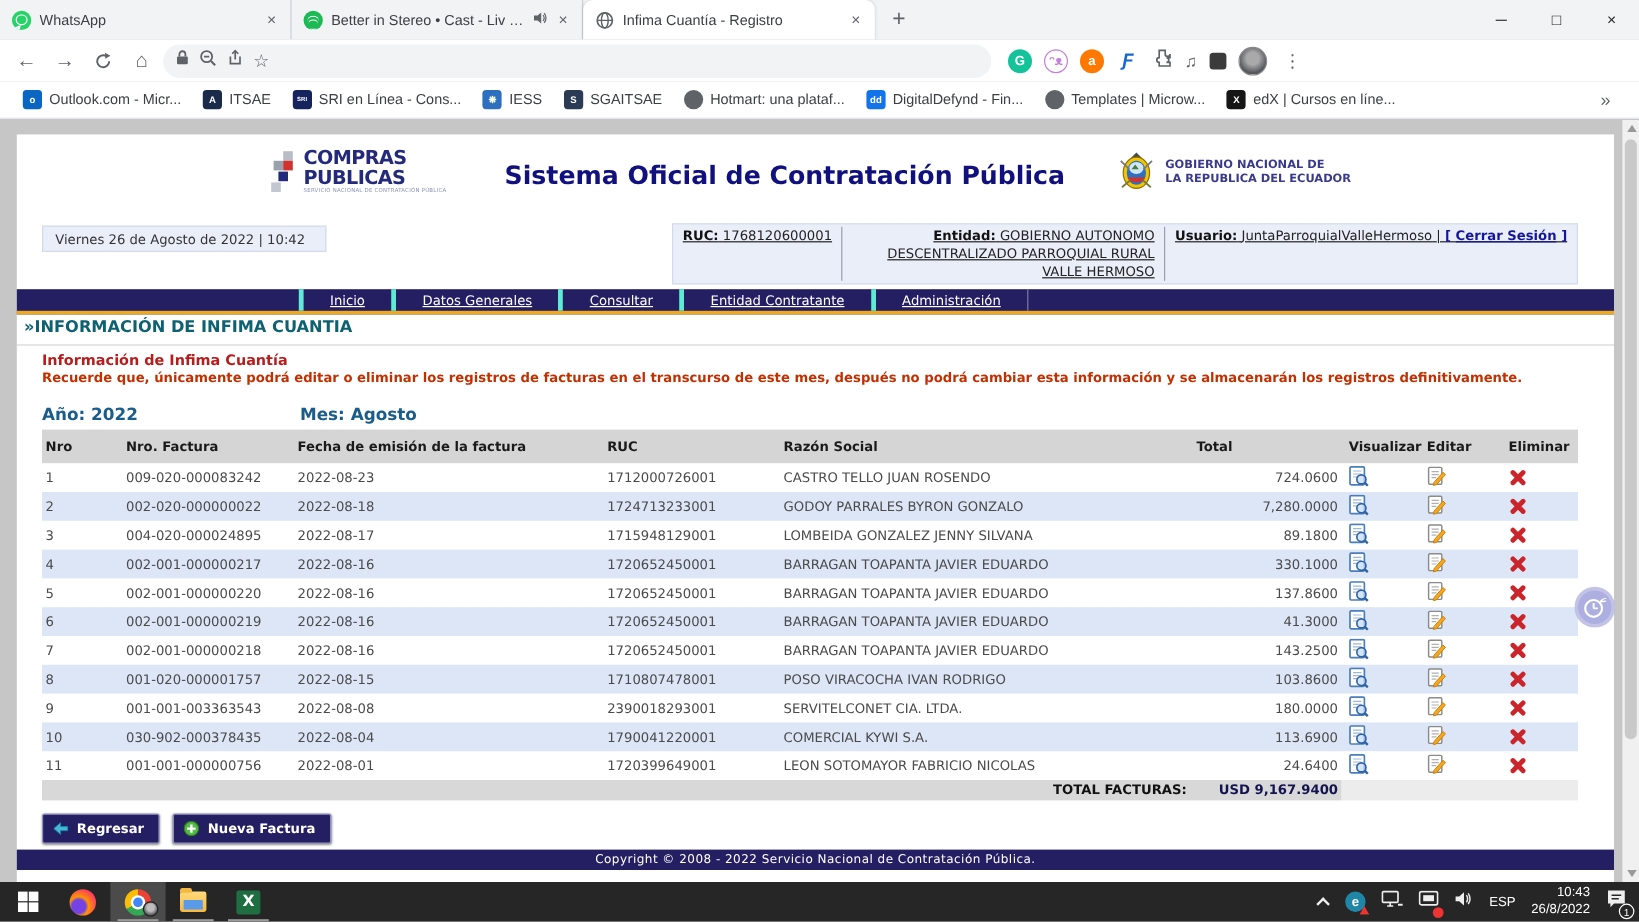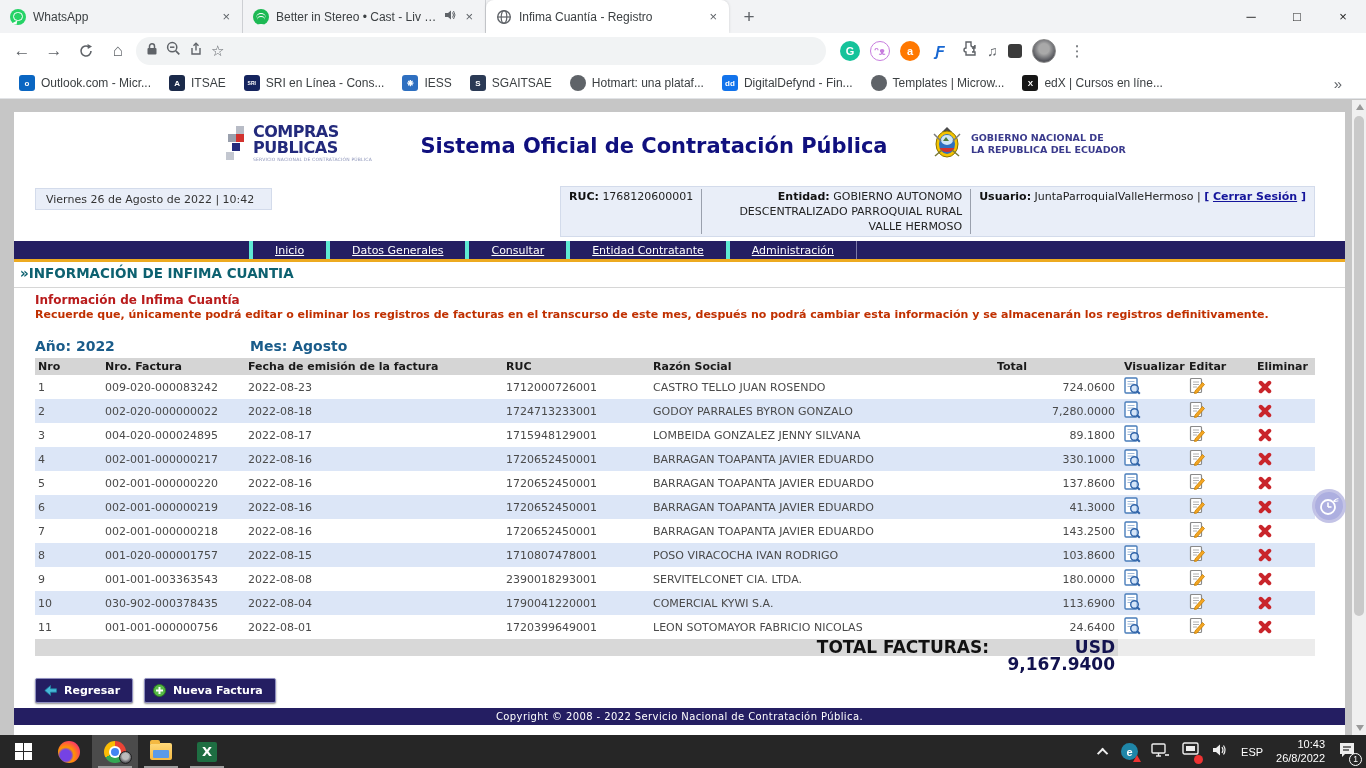--- a/index.html
+++ b/index.html
@@ -47,21 +47,21 @@
   .logo-cp-text{line-height:1;}
   .logo-cp-l1,.logo-cp-l2{font-size:16px;font-weight:bold;color:#232a7c;letter-spacing:-.5px;}
   .logo-tag{font-size:4.5px;color:#8b93b8;margin-top:2px;letter-spacing:.2px;}
   .site-title{position:absolute;left:340px;top:22px;width:600px;text-align:center;font-size:21px;font-weight:bold;color:#10107e;}
   .gov{position:absolute;left:917px;top:14px;display:flex;align-items:center;gap:8px;}
   .gov-text{font-size:9.5px;font-weight:bold;color:#3a3a8c;line-height:1.25;}
 
   
   .sess-left{position:absolute;left:21px;top:76px;width:237px;height:22px;background:#e9eef8;border:1px solid #d3dbeb;font-size:11px;color:#333;display:flex;align-items:center;padding-left:10px;}
   .sess-right{position:absolute;left:546px;top:74px;width:755px;height:51px;background:#e9eef8;border:1px solid #d3dbeb;display:flex;font-size:11px;color:#222;}
-  .sess-sec{padding:3px 8px;}
+  .sess-sec{padding:3px 8px;text-decoration:underline;}
   .sess-sec b{color:#111;}
   .sess-div{border-left:1px solid #9aa0ad;margin:2px 0;}
   .sess-entidad{flex:1;text-align:right;line-height:1.35;}
   .logout-link{color:#15159b;font-weight:bold;}
   .logout-link u{text-decoration:underline;}
 
   
   .mainnav{position:absolute;left:0;top:129px;width:1331px;height:21px;background:#241e62;border-bottom:3px solid #edaa20;display:flex;padding-left:235px;}
   .nav-item{color:#fff;font-size:11px;display:flex;align-items:center;padding:0 22px;border-left:4px solid #5eead4;text-decoration:underline;}
   .nav-item:last-child{border-right:1px solid #7d7aa8;}
@@ -69,38 +69,38 @@
   .breadcrumb{position:absolute;left:6px;top:153px;font-size:13.5px;font-weight:bold;color:#0d6170;}
   .rule{position:absolute;left:0;top:175px;width:1331px;border-top:1px solid #d6d6d6;}
   .subtitle{position:absolute;left:21px;top:181px;font-size:12px;font-weight:bold;color:#b91c1c;}
   .warning{position:absolute;left:21px;top:196px;width:1256px;font-size:11px;font-weight:bold;color:#c03000;line-height:1.35;}
   .ym-year{position:absolute;left:21px;top:226px;font-size:14px;font-weight:bold;color:#1a5c8a;}
   .ym-month{position:absolute;left:236px;top:226px;font-size:14px;font-weight:bold;color:#1a5c8a;}
 
   
   .datatable{position:absolute;left:21px;top:246px;width:1280px;}
   .t-row{display:flex;align-items:center;height:24px;font-size:11px;color:#4a4a4a;}
-  .t-head{height:17px;background:#d5d5d5;font-weight:bold;color:#1a1a1a;}
+  .t-head{height:28px;background:#d5d5d5;font-weight:bold;color:#1a1a1a;}
   .t-row.even{background:#dce6f7;}
   .c0{width:70px;padding-left:3px;}
   .c1{width:143px;}
   .c2{width:258px;}
   .c3{width:147px;}
   .c4{width:342px;}
   .c5{width:123px;text-align:right;padding-right:3px;}
   .c6{width:65px;padding-left:6px;}
   .c7{width:63px;padding-left:6px;}
   .c8{width:69px;padding-left:11px;}
   .t-head .c5{text-align:left;padding-left:2px;}
   .icon-cell{display:flex;align-items:center;}
   .xmark{position:relative;width:16px;height:16px;display:inline-block;}
   .xmark::before,.xmark::after{content:"";position:absolute;left:6px;top:0px;width:4px;height:16px;border-radius:2px;background:#c9252b;}
   .xmark::before{transform:rotate(45deg);}
   .xmark::after{transform:rotate(-45deg);}
-  .total-row{display:flex;align-items:center;height:17px;font-size:17px;}
+  .total-row{display:flex;align-items:center;height:17px;font-size:11px;}
   .tot-label{width:960px;text-align:right;font-weight:bold;color:#111;background:#d8d8d8;height:17px;line-height:17px;padding-right:6px;}
   .tot-value{width:123px;text-align:right;font-weight:bold;color:#13134f;background:#d8d8d8;height:17px;line-height:17px;padding-right:3px;}
   .tot-fill{width:197px;background:#ececec;height:17px;}
 
   
   .actions{position:absolute;left:21px;top:566px;display:flex;gap:11px;}
   .btn{display:inline-flex;align-items:center;gap:7px;background:#241e62;color:#fff;font-weight:bold;font-size:11px;height:25px;padding:0 12px 0 8px;border:1px solid #8f8fc0;box-shadow:0 1px 2px rgba(0,0,0,.45);border-radius:2px;cursor:pointer;}
   .footerbar{position:absolute;left:0;top:596px;width:1331px;height:17px;background:#241e62;color:#fff;font-size:10px;text-align:center;line-height:17px;letter-spacing:.4px;}
 
   

